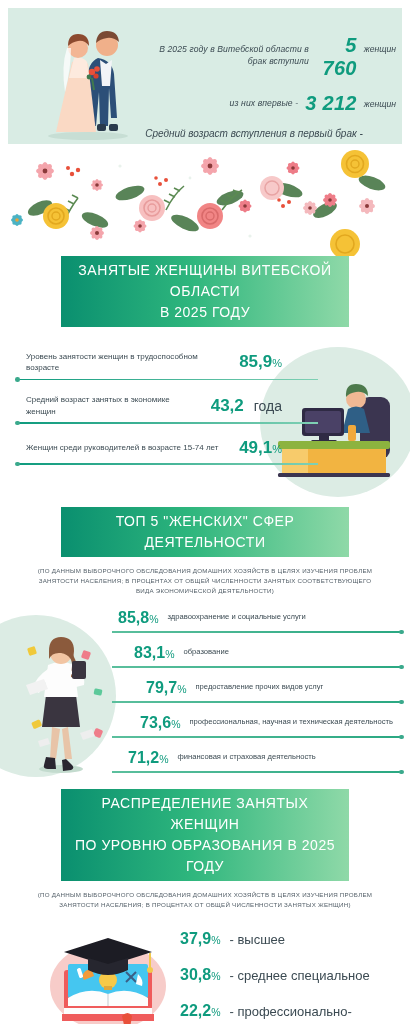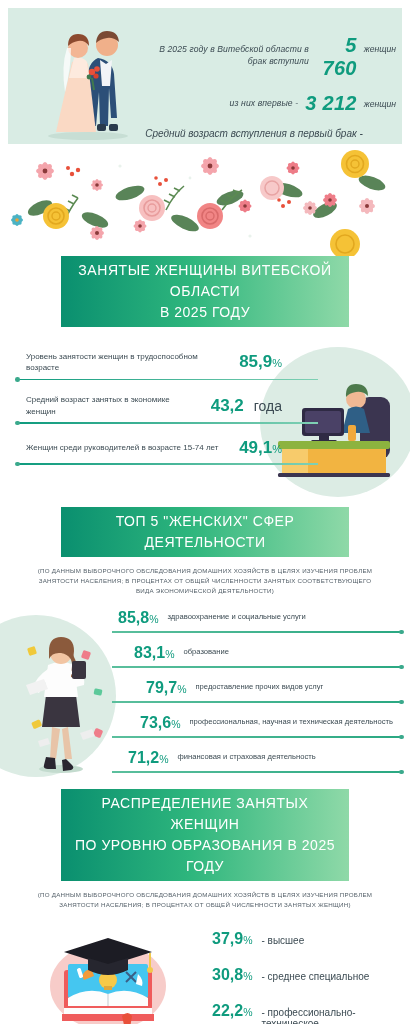--- a/index.html
+++ b/index.html
@@ -123,23 +123,23 @@
   .t5-row.indent1 .t5-inner { padding-left: 16px; }
   .t5-row.indent2 .t5-inner { padding-left: 28px; }
   .t5-row.indent3 .t5-inner { padding-left: 22px; }
   .t5-row.indent4 .t5-inner { padding-left: 10px; }
 
   
   .edu { position: relative; margin-top: 14px; height: 116px; }
   .edu-img { position:absolute; left: 42px; top: 0; width: 132px; height: 112px; }
   .edu-list { position:absolute; left: 180px; top: 6px; right: 6px; }
   .edu-row { display:flex; align-items: baseline; gap: 9px; margin-bottom: 18px; }
-  .edu-val { font-size: 16px; font-weight: bold; color:#0f9b7e; white-space: nowrap; margin-left: 32px; }
+  .edu-val { font-size: 16px; font-weight: bold; color:#0f9b7e; white-space: nowrap; }
   .edu-val .pct { font-size: 10.5px; font-weight: normal; }
-  .edu-label { font-size: 10px; color:#3b4a52; }
+  .edu-label { font-size: 13px; color:#3b4a52; }
 
   svg { display:block; }
 </style>
 </head>
 <body>
 
 <div class="page">
 
   <div class="hero">
 

